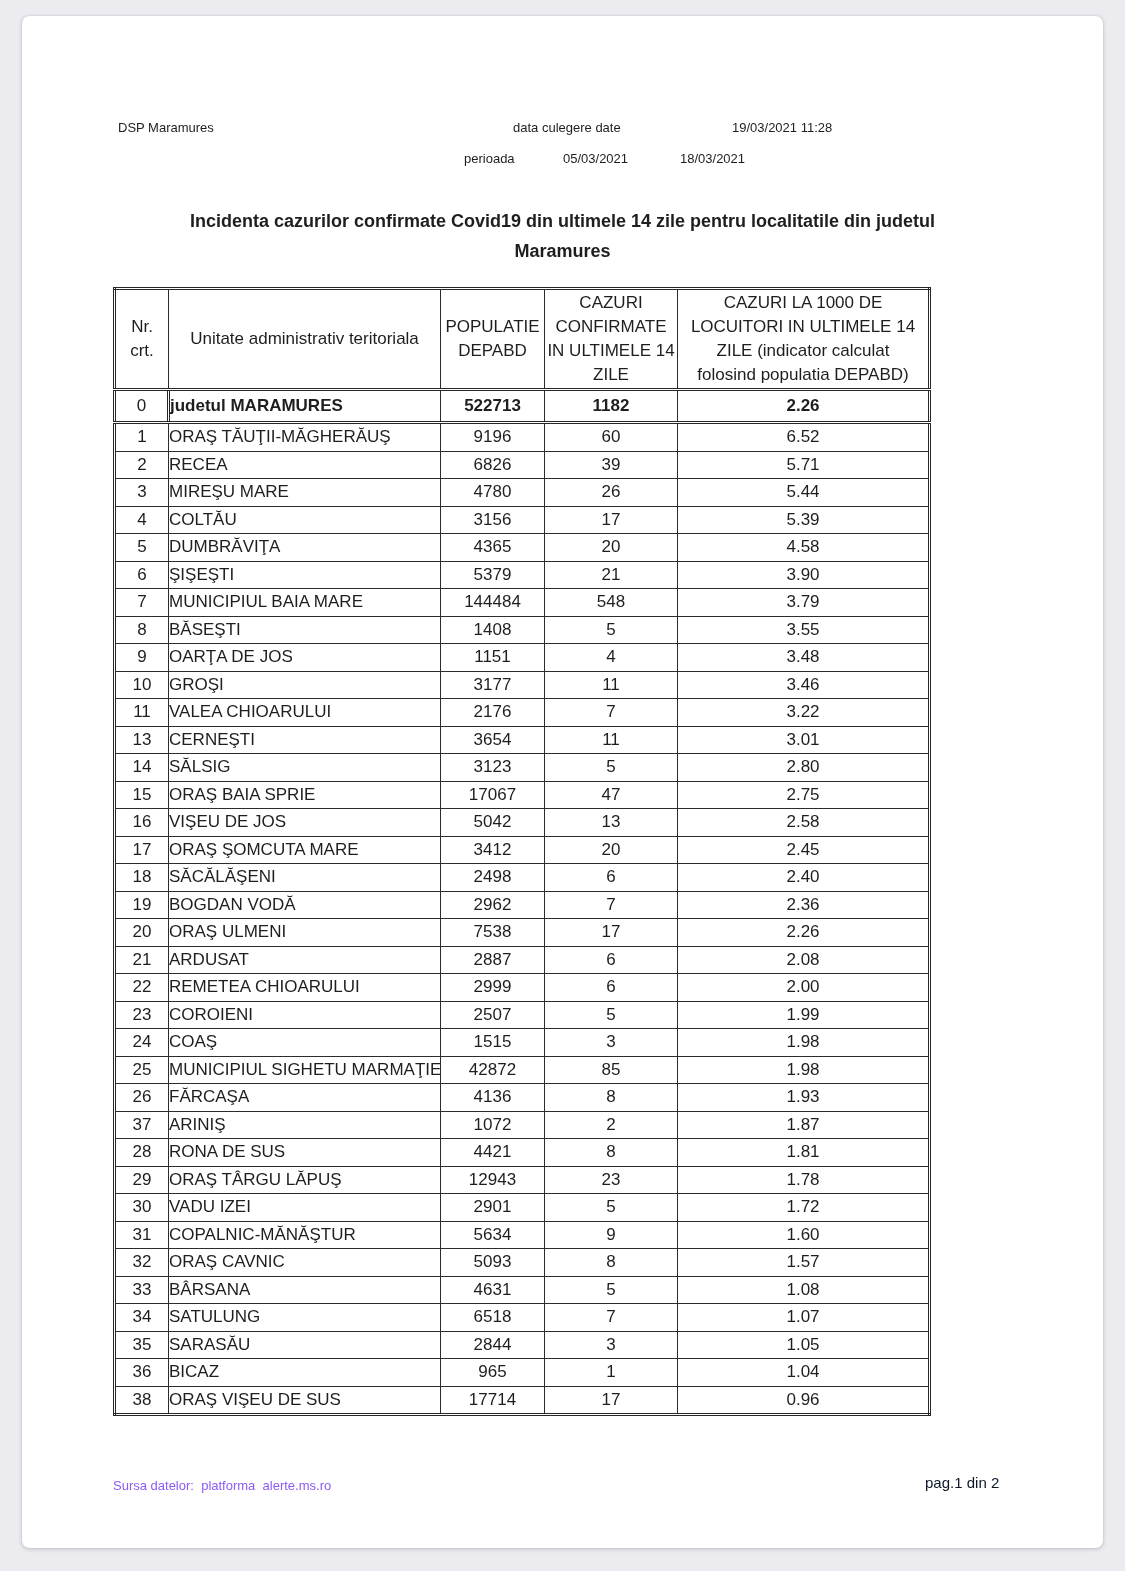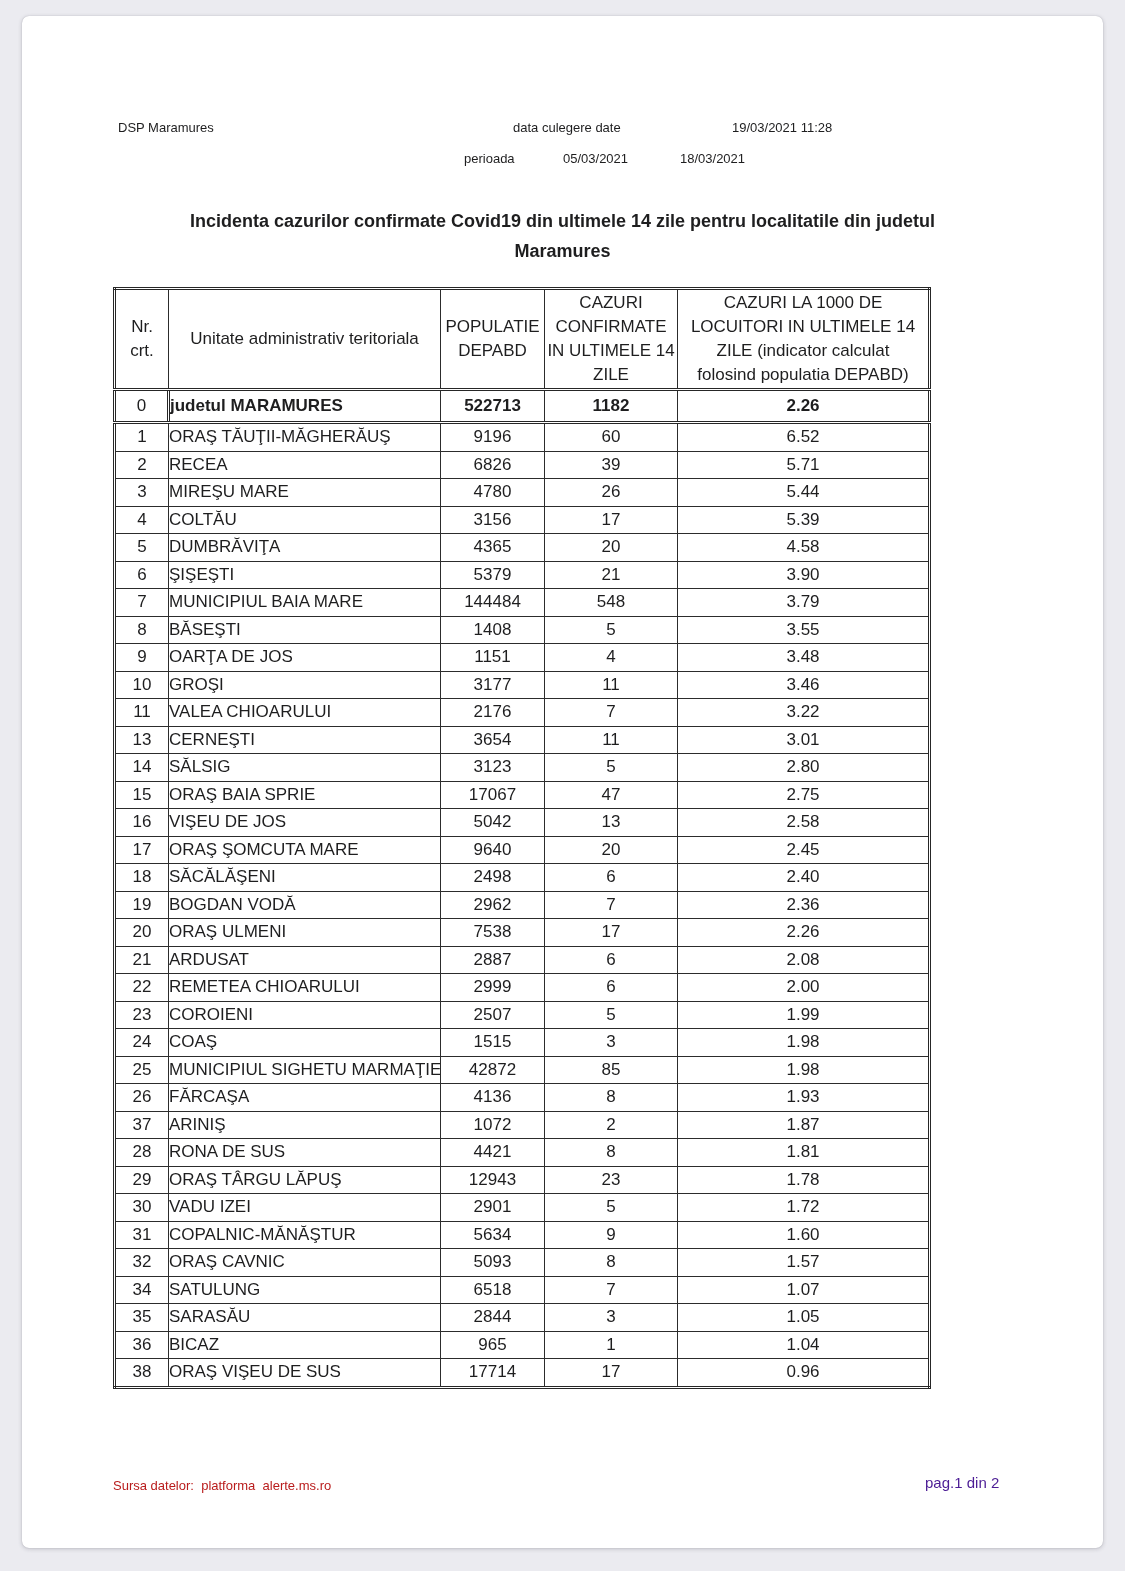--- a/index.html
+++ b/index.html
@@ -105,28 +105,28 @@
     overflow: hidden;
   }
   td.c-pop, td.c-cases, td.c-rate { text-align: center; }
 
   .footer-source {
     position: absolute;
     left: 91px;
     top: 1462px;
     font-size: 13px;
     white-space: pre;
-    color: #b91c1c;
+    color: #8b5cf6;
   }
   .footer-page {
     position: absolute;
     left: 903px;
     top: 1458px;
     font-size: 15px;
-    color: #4c1d95;
+    color: #0f172a;
   }
 </style>
 </head>
 <body>
 
 <div class="canvas">
   <div class="page">
 
     <div class="meta" id="org">DSP Maramures</div>
     <div class="meta" id="collectlbl">data culegere date</div>
@@ -292,21 +292,21 @@
     <td class="c-nr">16</td>
     <td class="c-name">VIŞEU DE JOS</td>
     <td class="c-pop">5042</td>
     <td class="c-cases">13</td>
     <td class="c-rate">2.58</td>
   </tr>
 
   <tr>
     <td class="c-nr">17</td>
     <td class="c-name">ORAŞ ŞOMCUTA MARE</td>
-    <td class="c-pop">9640</td>
+    <td class="c-pop">3412</td>
     <td class="c-cases">20</td>
     <td class="c-rate">2.45</td>
   </tr>
 
   <tr>
     <td class="c-nr">18</td>
     <td class="c-name">SĂCĂLĂŞENI</td>
     <td class="c-pop">2498</td>
     <td class="c-cases">6</td>
     <td class="c-rate">2.40</td>
@@ -417,20 +417,27 @@
   </tr>
 
   <tr>
     <td class="c-nr">32</td>
     <td class="c-name">ORAŞ CAVNIC</td>
     <td class="c-pop">5093</td>
     <td class="c-cases">8</td>
     <td class="c-rate">1.57</td>
   </tr>
 
+  <tr>
+    <td class="c-nr">33</td>
+    <td class="c-name">BÂRSANA</td>
+    <td class="c-pop">4631</td>
+    <td class="c-cases">5</td>
+    <td class="c-rate">1.08</td>
+  </tr>
 
   <tr>
     <td class="c-nr">34</td>
     <td class="c-name">SATULUNG</td>
     <td class="c-pop">6518</td>
     <td class="c-cases">7</td>
     <td class="c-rate">1.07</td>
   </tr>
 
   <tr>

